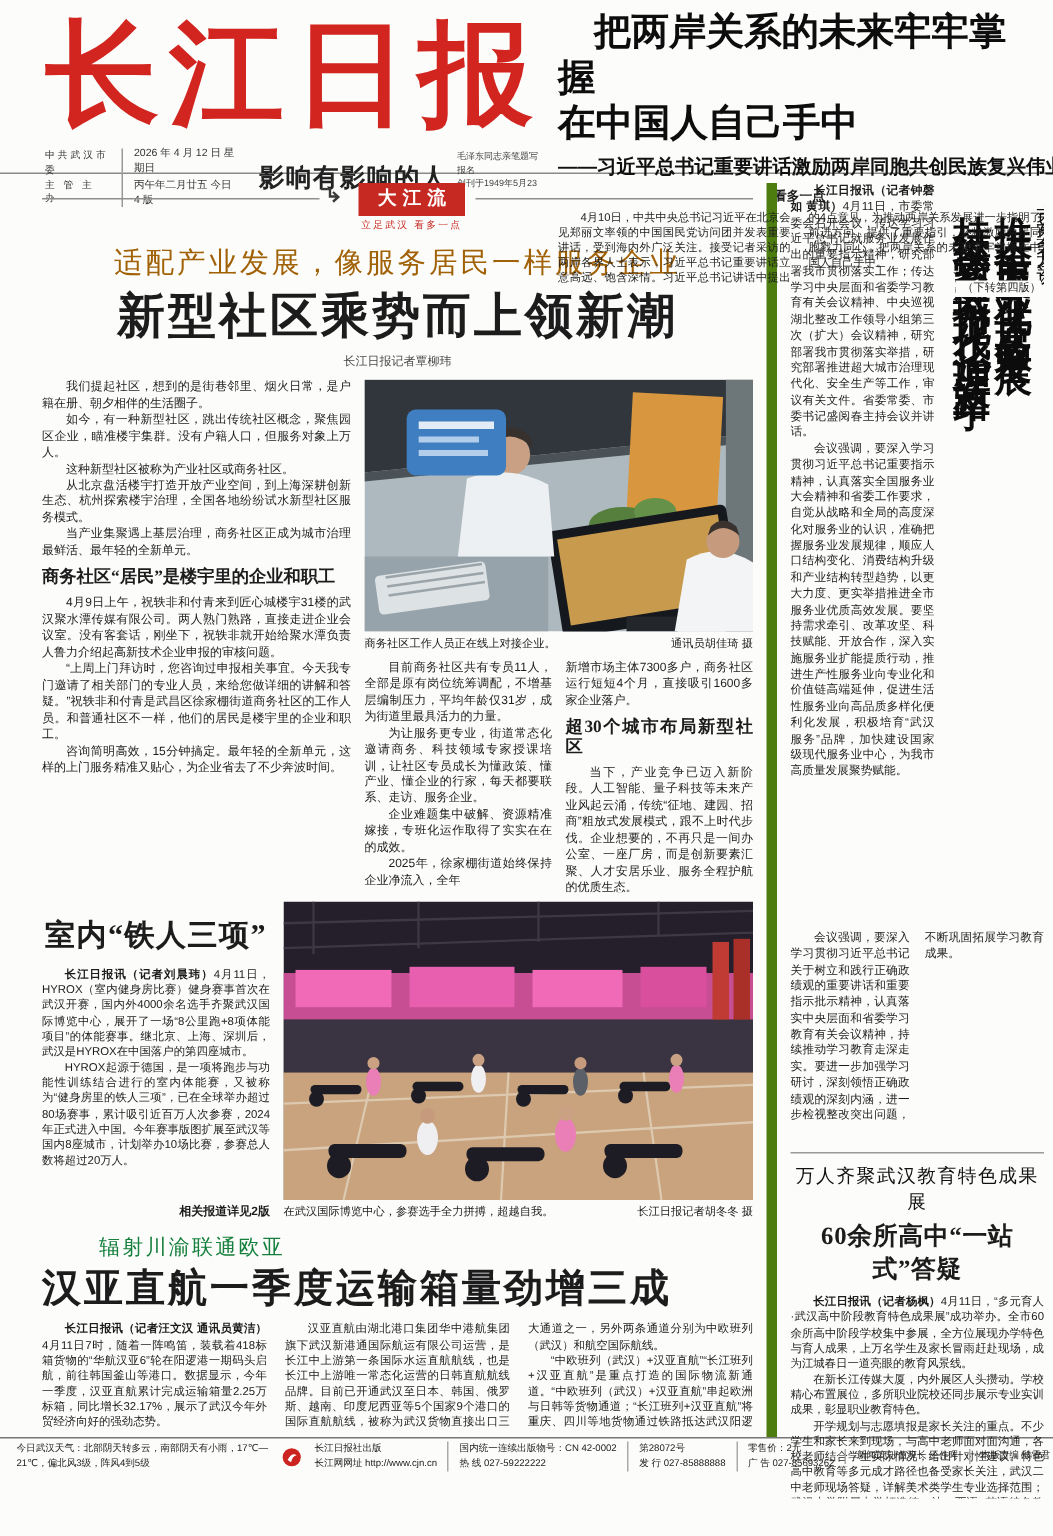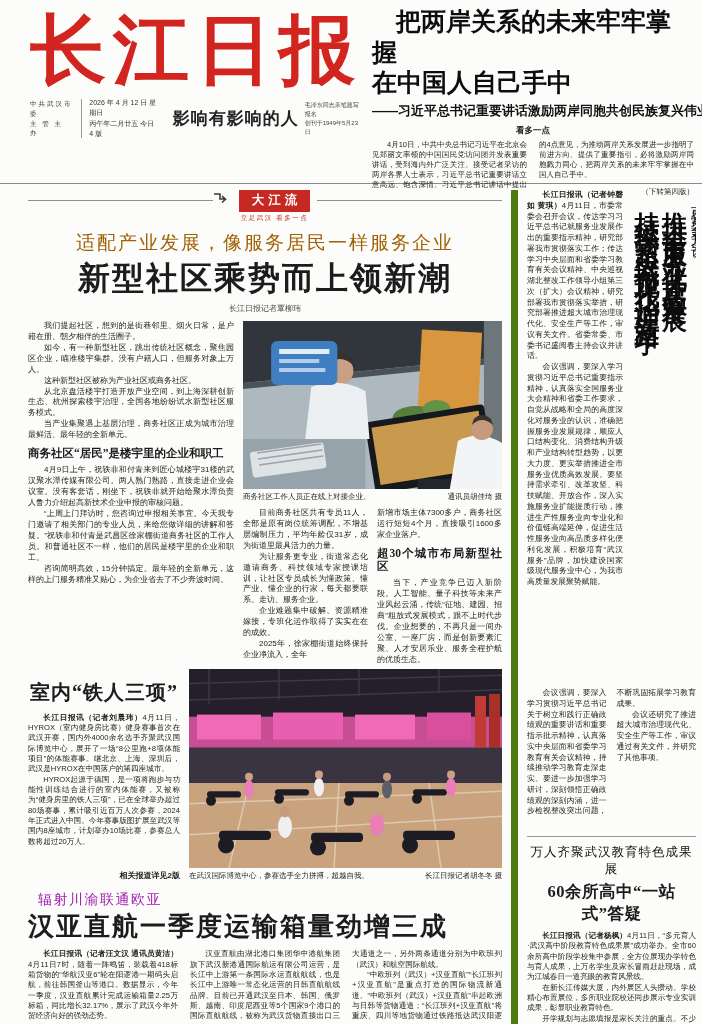--- a/index.html
+++ b/index.html
@@ -5,21 +5,21 @@
   html,body{margin:0;padding:0;}
   body{width:702px;height:1024px;background:#fcfcfa;overflow:hidden;
        font-family:"Liberation Sans","DejaVu Sans",sans-serif;color:#1c1c1c;}
   .serif{font-family:"Liberation Serif","DejaVu Serif",serif;}
   p{margin:0;text-indent:2em;}
   p.noind{text-indent:0;}
   .jtext{text-align:justify;}
   b{font-weight:700;}
 
   
-  .mast-row{display:flex;height:184px;box-sizing:border-box;
+  .mast-row{display:flex;height:116px;box-sizing:border-box;
             padding:6px 8px 10px 30px;border-bottom:1.5px solid #8a8a8a;}
   .mast-left{width:332px;flex:none;}
   .brand{font-family:"Liberation Serif","DejaVu Serif",serif;font-weight:900;
          color:#d2251f;font-size:76px;line-height:1.18;letter-spacing:7px;white-space:nowrap;}
   .mast-info{display:flex;align-items:center;margin-top:2px;}
   .mi{font-size:6.5px;line-height:1.5;color:#333;}
   .mi-organ{letter-spacing:2px;padding-right:7px;border-right:1px solid #999;}
   .mi-date{padding:0 7px 0 7px;font-size:7px;}
   .mi-slogan{font-family:"Liberation Serif","DejaVu Serif",serif;font-weight:900;
              font-size:17px;color:#222;letter-spacing:1px;padding:0 6px;white-space:nowrap;}
@@ -68,21 +68,21 @@
   
   .row2{display:flex;height:212px;margin-top:6px;}
   .hyrox{width:152px;flex:none;display:flex;flex-direction:column;}
   .hy-hl{font-weight:900;font-size:20px;text-align:center;line-height:1.3;letter-spacing:1px;margin-top:10px;}
   .hy-body{flex:1;overflow:hidden;font-size:7.6px;line-height:1.36;margin-top:8px;}
   .note-r{text-align:right;font-weight:700;font-size:8px;margin-top:3px;}
   .photo2wrap{flex:1;margin-left:9px;display:flex;flex-direction:column;min-width:0;}
 
   
   .hanya{margin-top:10px;}
-  .ha-kicker{font-size:14px;letter-spacing:1.5px;margin-left:10px;color:#a21caf;}
+  .ha-kicker{font-size:14px;letter-spacing:1.5px;margin-left:38px;color:#15803d;}
   .ha-hl{font-weight:900;font-size:26px;letter-spacing:2px;margin:4px 0 8px;line-height:1.1;}
   .ha-cols{column-count:3;column-gap:12px;column-fill:auto;height:76px;overflow:hidden;
            font-size:7.6px;line-height:1.36;}
 
   
   .sb-top{display:flex;height:492px;overflow:hidden;}
   .sb-c1{width:96px;flex:none;font-size:7.8px;line-height:1.38;overflow:hidden;}
   .sb-heads{flex:1;display:flex;justify-content:space-between;padding:2px 2px 0 10px;min-width:0;}
   .vtext{writing-mode:vertical-rl;}
   .sb-vhl{font-weight:900;font-size:25px;letter-spacing:8px;line-height:1.1;color:#0c0c0c;}
@@ -306,21 +306,20 @@
       </div>
       <div class="sb-heads">
         <div class="vtext sb-vhl">持续探索超大城市现代化治理新路子</div>
         <div class="vtext sb-vhl">推进全市服务业优质高效发展</div>
         <div class="vtext sb-vkicker">市委常委会召开会议</div>
       </div>
     </div>
 
     <div class="sb-mid jtext">
       <p>会议强调，要深入学习贯彻习近平总书记关于树立和践行正确政绩观的重要讲话和重要指示批示精神，认真落实中央层面和省委学习教育有关会议精神，持续推动学习教育走深走实。要进一步加强学习研讨，深刻领悟正确政绩观的深刻内涵，进一步检视整改突出问题，不断巩固拓展学习教育成果。</p>
-      <p>会议还研究了推进超大城市治理现代化、安全生产等工作，审议通过有关文件，并研究了其他事项。</p>
     </div>
 
     <div class="sb-div"></div>
 
     <div>
       <div class="edu-kicker">万人齐聚武汉教育特色成果展</div>
       <h2 class="edu-hl serif">60余所高中“一站式”答疑</h2>
       <div class="edu-body jtext">
         <p><b>长江日报讯（记者杨枫）</b><span>4月11日，“多元育人·武汉高中阶段教育特色成果展”成功举办。全市60余所高中阶段学校集中参展，全方位展现办学特色与育人成果，上万名学生及家长冒雨赶赴现场，成为江城春日一道亮眼的教育风景线。</span></p>
         <p>在新长江传媒大厦，内外展区人头攒动。学校精心布置展位，多所职业院校还同步展示专业实训成果，彰显职业教育特色。</p>

